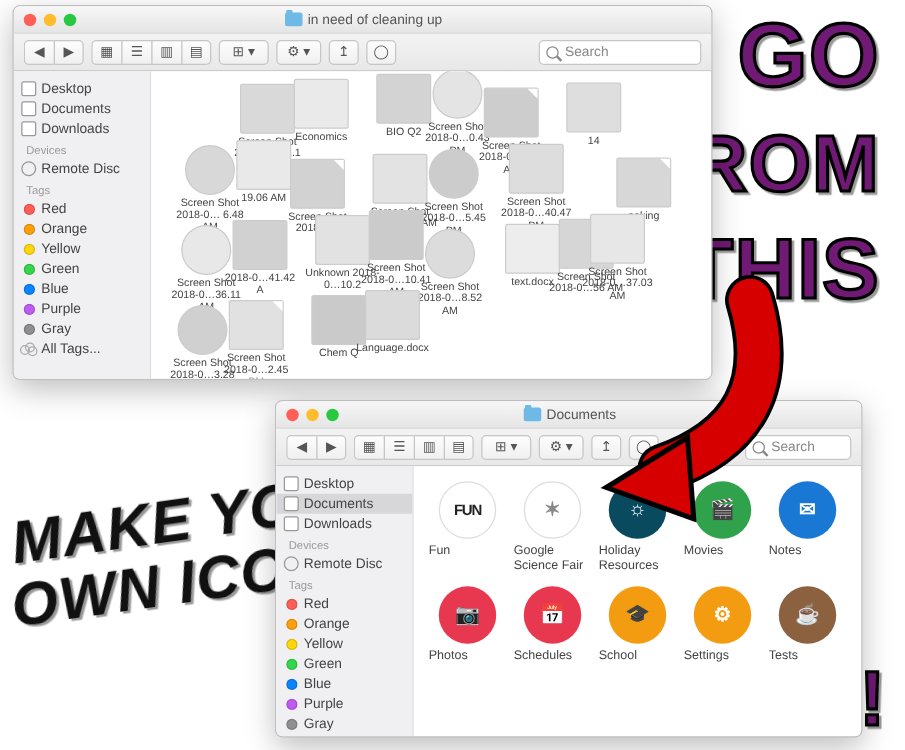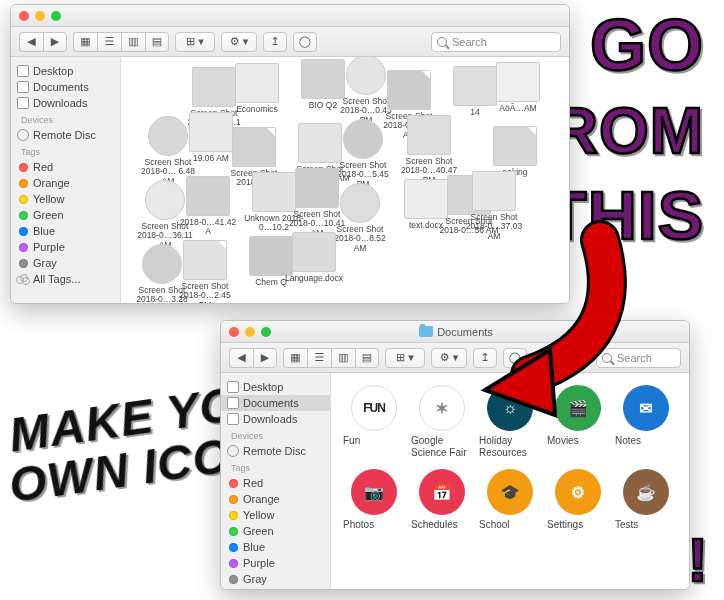--- a/index.html
+++ b/index.html
@@ -181,20 +181,24 @@
 <div class="overlay-text black" style="left:8px; top:440px; font-size:48px;">OWN ICONS!</div>
 
 <div class="overlay-text" style="right:15px; bottom:8px; font-size:62px;">TO THIS!</div>
 
 <div class="finder" id="win1" style="left:10px; top:4px; width:560px; height:300px;">
   <div class="titlebar">
     <div class="traffic">
       <div class="dot red"></div>
       <div class="dot yellow"></div>
       <div class="dot green"></div>
+    </div>
+    <div class="window-title">
+      <span class="folder-icon"></span>
+      <span>in need of cleaning up</span>
     </div>
     <div style="width:40px"></div>
   </div>
   <div class="toolbar">
     <div class="tbtn-group">
       <div class="tbtn">◀</div>
       <div class="tbtn">▶</div>
     </div>
     <div class="tbtn-group">
       <div class="tbtn">▦</div>
@@ -251,24 +255,20 @@
           <div class="mess-lbl">Screen Shot 2018-0…0.43 PM</div>
         </div>
         <div class="mess-item" style="left: 258px; top: 13px;">
           <div class="mess-img doc" style="background: rgb(205, 205, 205);"></div>
           <div class="mess-lbl">Screen Shot 2018-0…5.53 AM</div>
         </div>
         <div class="mess-item" style="left: 324px; top: 9px;">
           <div class="mess-img " style="background: rgb(222, 222, 222);"></div>
           <div class="mess-lbl">14</div>
         </div>
-        <div class="mess-item" style="left: 367px; top: 5px;">
-          <div class="mess-img " style="background: rgb(239, 239, 239);"></div>
-          <div class="mess-lbl">AöÂ…AM</div>
-        </div>
         <div class="mess-item" style="left: 17px; top: 59px;">
           <div class="mess-img circle" style="background: rgb(216, 216, 216);"></div>
           <div class="mess-lbl">Screen Shot 2018-0… 6.48 AM</div>
         </div>
         <div class="mess-item" style="left: 60px; top: 55px;">
           <div class="mess-img " style="background: rgb(233, 233, 233);"></div>
           <div class="mess-lbl">19.06 AM</div>
         </div>
         <div class="mess-item" style="left: 103px; top: 70px;">
           <div class="mess-img doc" style="background: rgb(210, 210, 210);"></div>

